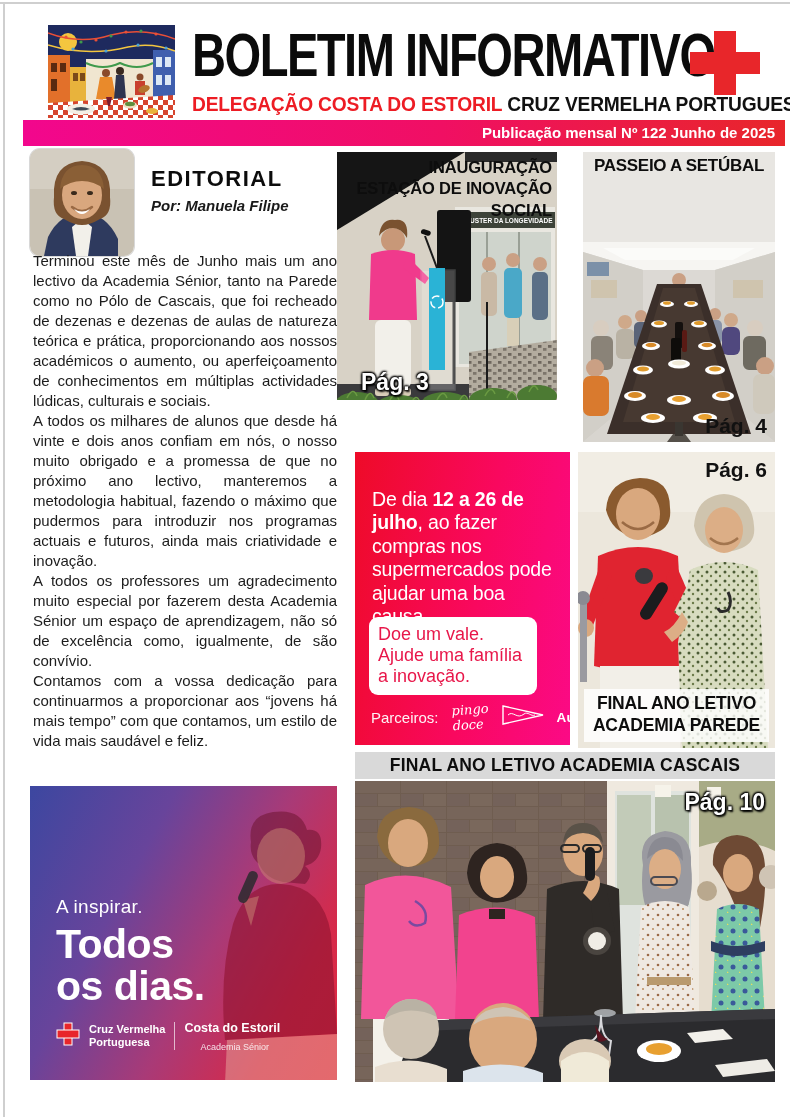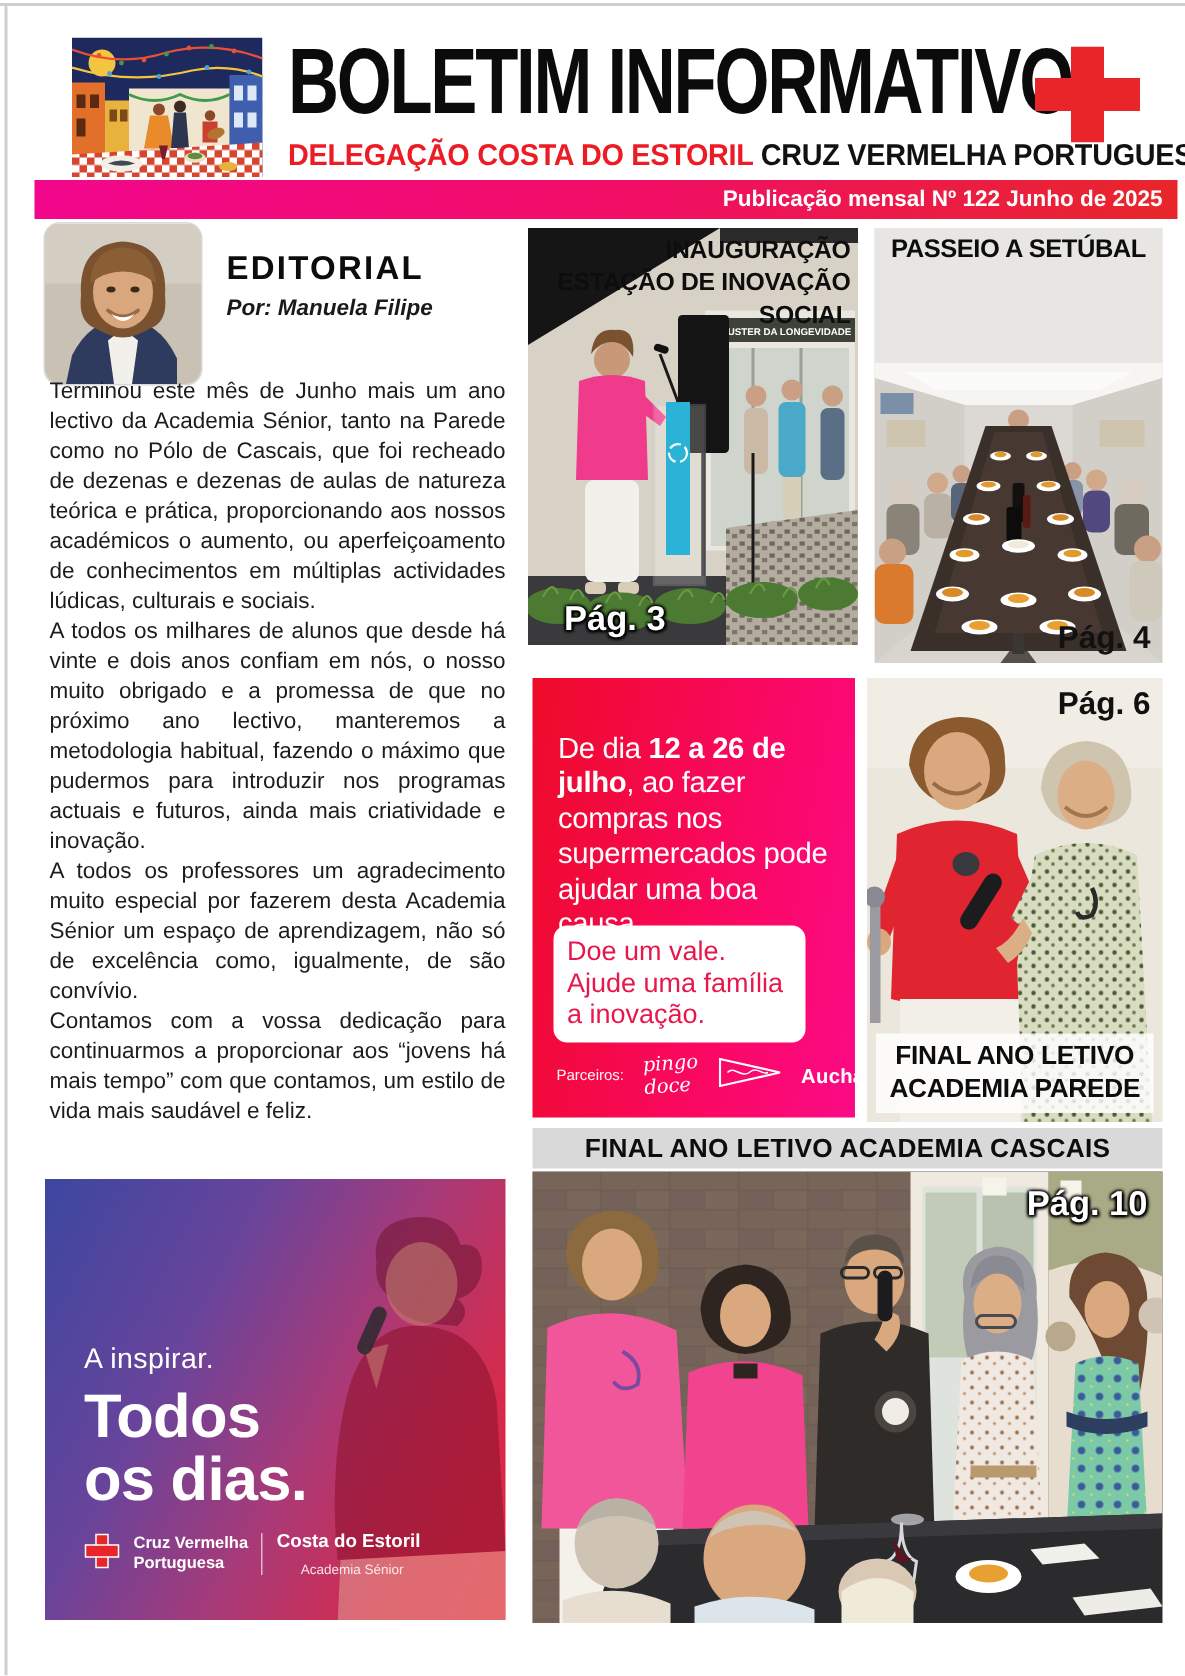--- a/index.html
+++ b/index.html
@@ -53,42 +53,42 @@
   .promo-logo { position:absolute; left:26px; bottom:26px; display:flex; align-items:center; gap:9px; color:#fff; }
   .promo-logo .org { font-size:11px; font-weight:800; line-height:1.15; }
   .promo-logo .sep { width:1px; height:28px; background:rgba(255,255,255,.65); }
   .promo-logo .unit1 { font-size:12.5px; font-weight:600; line-height:1.2; }
   .promo-logo .unit2 { font-size:9px; opacity:.85;margin-left:16px; }
 
   
   .panel { position:absolute; overflow:hidden; }
   .panel svg.scene { position:absolute; left:0; top:0; }
 
-  #panel-inauguracao { left:352px; top:152px; width:220px; height:278px; background:#d8d2c6; }
+  #panel-inauguracao { left:337px; top:152px; width:220px; height:248px; background:#d8d2c6; }
   .inaug-title { position:absolute; right:5px; top:5px; text-align:right;
     font-size:16.5px; font-weight:900; color:#0d0d0d; line-height:1.3; letter-spacing:-.2px; }
   .pag-white { position:absolute; left:7px; bottom:4px; color:#fff; font-weight:900; font-size:23px;
     text-shadow:1.5px 1.5px 2px #000, -1px -1px 2px #000, 1px -1px 2px #000, -1px 1px 2px #000;margin-left:17px; }
 
   #panel-setubal { left:583px; top:152px; width:192px; height:290px; background:#e8e6e2; }
   .setubal-title { position:absolute; left:0; right:0; top:4px; text-align:center;
     font-size:17px; font-weight:900; color:#0d0d0d; letter-spacing:-.3px; }
   .pag-black-br { position:absolute; right:8px; bottom:4px; color:#111; font-weight:900; font-size:21px; }
   .pag-black-tr { position:absolute; right:8px; top:6px; color:#111; font-weight:900; font-size:21px; }
 
   #panel-vale { left:355px; top:452px; width:215px; height:293px;
     background:linear-gradient(100deg,#ee0b28 0%,#f9085e 55%,#fb0a86 100%); color:#fff; }
   .vale-intro { position:absolute; left:17px; top:36px; width:182px;
     font-size:19.5px; line-height:1.2; letter-spacing:-.2px; }
   .vale-box { position:absolute; left:14px; top:165px; width:168px; background:#fff;
     border-radius:9px; padding:7px 9px; color:#e8174a; font-size:18px; line-height:1.18; }
   .vale-box .b { font-weight:400; }
   .vale-partners { position:absolute; left:16px; right:8px; bottom:13px;
     display:flex; align-items:center; gap:13px; }
-  .vale-partners .lbl { font-size:10px; opacity:.95; }
+  .vale-partners .lbl { font-size:15px; opacity:.95; }
   .vale-partners .pingo { font-family:"DejaVu Serif", serif; font-style:italic; font-size:13px;
     transform:rotate(-4deg); }
   .vale-partners .auchan { font-weight:800; font-size:13.5px; letter-spacing:.2px; }
 
   #panel-parede { left:578px; top:452px; width:197px; height:296px; background:#ece7dc; }
   .parede-caption { position:absolute; left:6px; right:6px; bottom:6px;
     background:rgba(255,255,255,.82); text-align:center; padding:4px 0 5px;
     font-size:17.5px; font-weight:900; color:#0d0d0d; line-height:1.25; letter-spacing:-.2px; }
 
   .cascais-bar { position:absolute; left:355px; top:752px; width:420px; height:27px;

